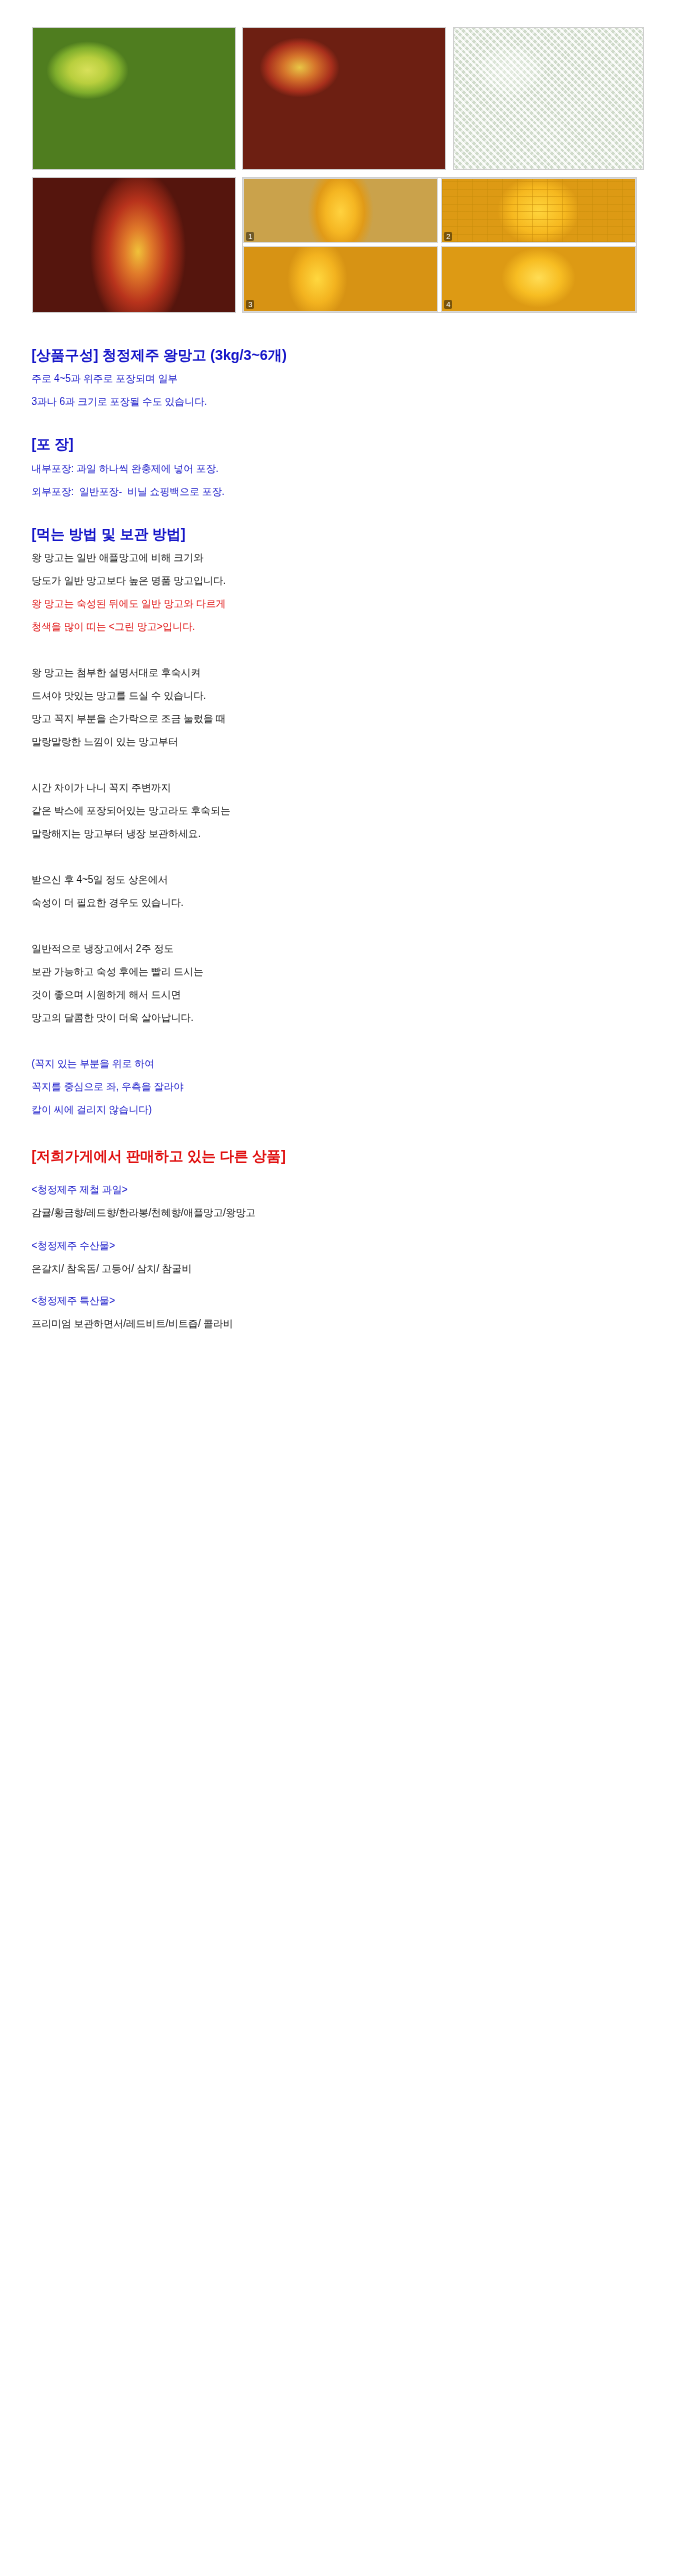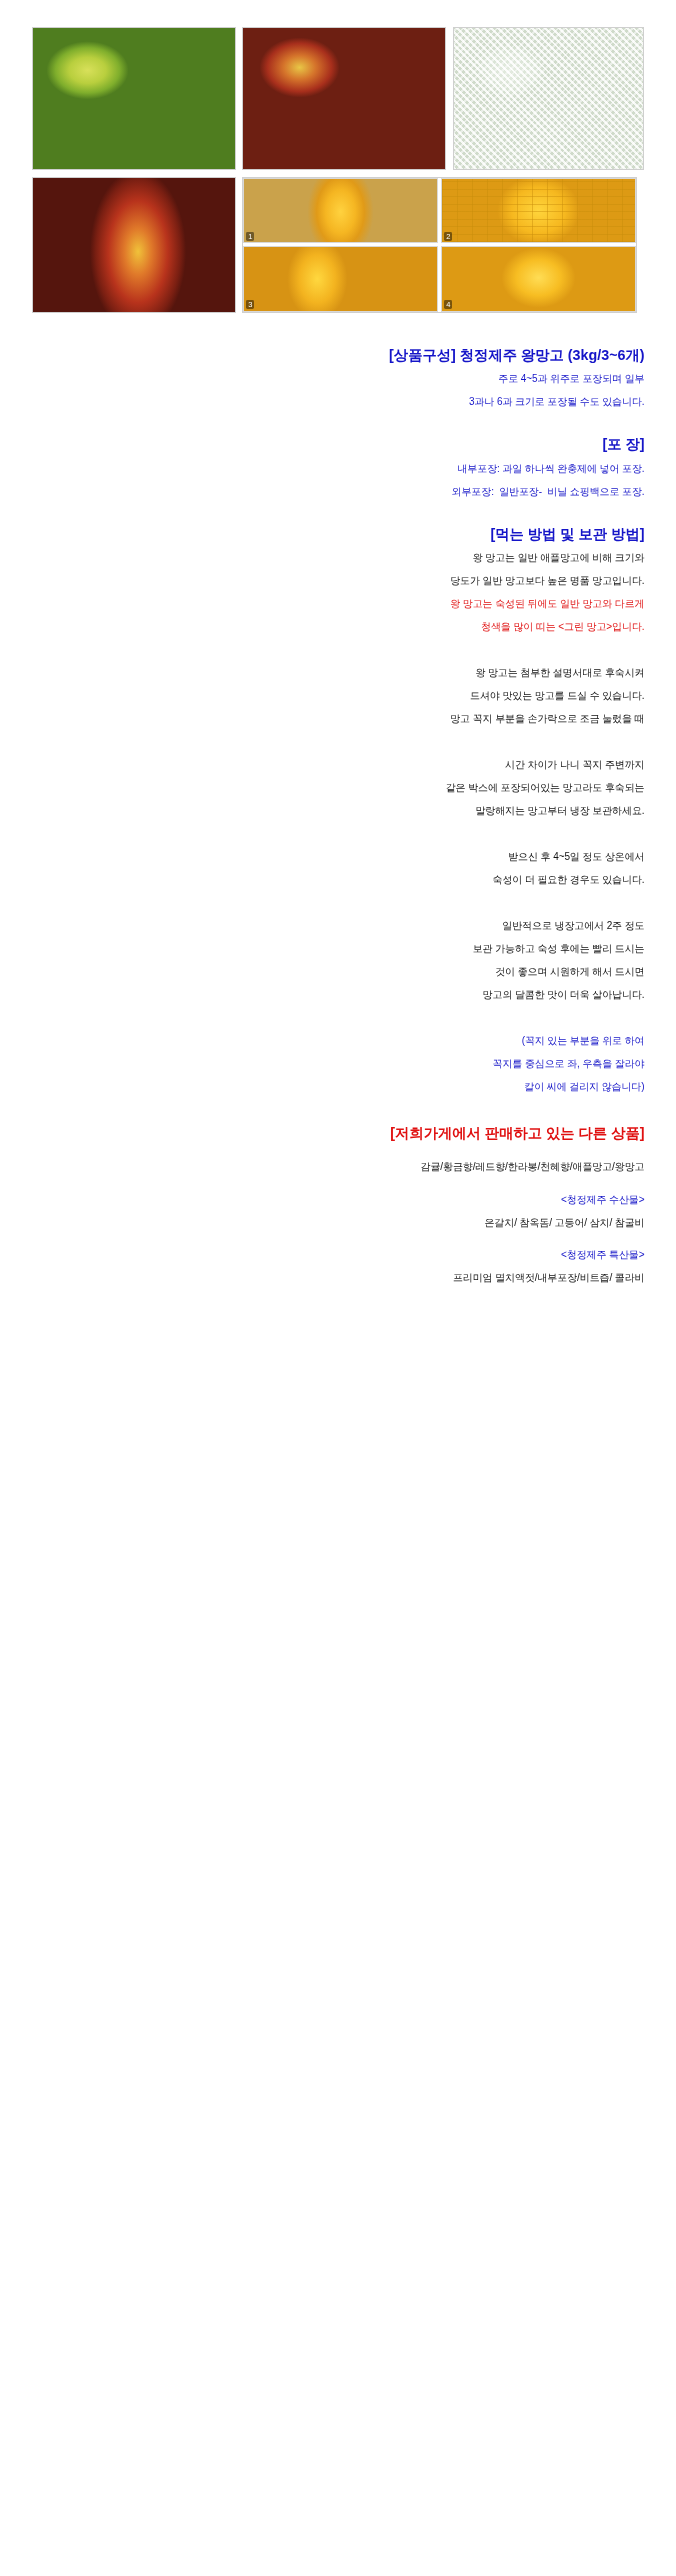--- a/index.html
+++ b/index.html
@@ -125,21 +125,21 @@
     background: rgba(0,0,0,.45);
     padding: 0 2px;
     border-radius: 1.4px;
   }
 
   
   .body-text {
     width: 613px;
     margin: 0 auto;
     padding: 23px 0 41px 0;
-    text-align: right;
+    text-align: left;
   }
   .line {
     font-size: 10px;
     line-height: 23px;
     letter-spacing: -0.1px;
     white-space: pre-wrap;
   }
   .blue   { color: #1515c8; }
   .red    { color: #e01010; }
   .black  { color: #111111; }
@@ -205,20 +205,21 @@
     <div class="line black">왕 망고는 일반 애플망고에 비해 크기와</div>
     <div class="line black">당도가 일반 망고보다 높은 명품 망고입니다.</div>
     <div class="line red">왕 망고는 숙성된 뒤에도 일반 망고와 다르게</div>
     <div class="line red">청색을 많이 띠는 &lt;그린 망고&gt;입니다.</div>
 
     <div class="gap-lg"></div>
 
     <div class="line black">왕 망고는 첨부한 설명서대로 후숙시켜</div>
     <div class="line black">드셔야 맛있는 망고를 드실 수 있습니다.</div>
     <div class="line black">망고 꼭지 부분을 손가락으로 조금 눌렀을 때</div>
+    <div class="line black">말랑말랑한 느낌이 있는 망고부터</div>
 
     <div class="gap-lg"></div>
 
     <div class="line black">시간 차이가 나니 꼭지 주변까지</div>
     <div class="line black">같은 박스에 포장되어있는 망고라도 후숙되는</div>
     <div class="line black">말랑해지는 망고부터 냉장 보관하세요.</div>
 
     <div class="gap-lg"></div>
 
     <div class="line black">받으신 후 4~5일 정도 상온에서</div>
@@ -234,23 +235,24 @@
     <div class="gap-lg"></div>
 
     <div class="line blue">(꼭지 있는 부분을 위로 하여</div>
     <div class="line blue">꼭지를 중심으로 좌, 우측을 잘라야</div>
     <div class="line blue">칼이 씨에 걸리지 않습니다)</div>
 
     <div class="gap-lg"></div>
 
     <div class="heading red">[저희가게에서 판매하고 있는 다른 상품]</div>
     <div class="gap-sm"></div>
+    <div class="line blue">&lt;청정제주 제철 과일&gt;</div>
     <div class="line black">감귤/황금향/레드향/한라봉/천혜향/애플망고/왕망고</div>
     <div class="gap-sm"></div>
     <div class="line blue">&lt;청정제주 수산물&gt;</div>
     <div class="line black">은갈치/ 참옥돔/ 고등어/ 삼치/ 참굴비</div>
     <div class="gap-sm"></div>
     <div class="line blue">&lt;청정제주 특산물&gt;</div>
-    <div class="line black">프리미엄 멸치액젓/내부포장/비트즙/ 콜라비</div>
+    <div class="line black">프리미엄 보관하면서/레드비트/비트즙/ 콜라비</div>
 
   </div>
 </div>
 
 
 </body></html>

